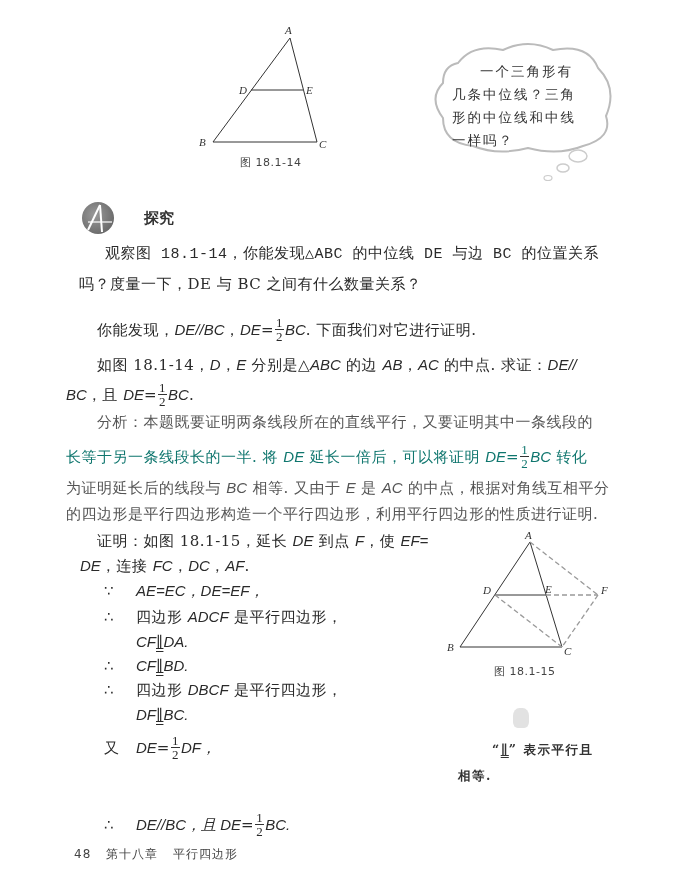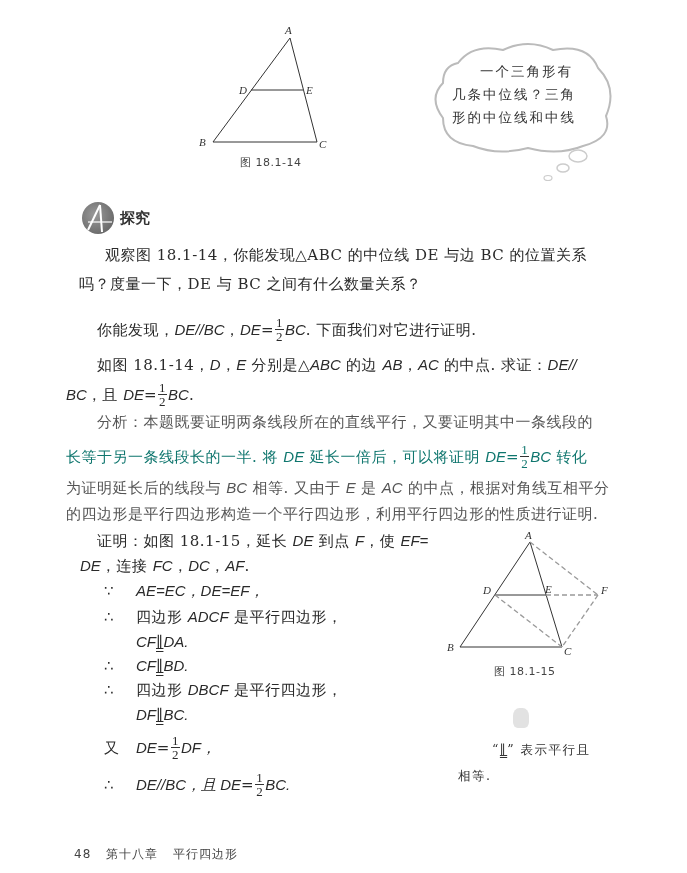--- a/index.html
+++ b/index.html
@@ -18,21 +18,21 @@
       display: inline-block; vertical-align: middle; text-align: center;
       font-family: "Liberation Serif", serif; font-size: 13px; line-height: 13px;
       margin: 0 1px; position: relative; top: -1px;
     }
     .frac .num { display: block; border-bottom: 1px solid #333; padding: 0 1px; }
     .frac .den { display: block; }
     .caption { font-size: 11px; color: #444; font-family: "DejaVu Sans", sans-serif; letter-spacing: 0.5px; }
     .bubble-text { font-size: 13.5px; line-height: 23px; color: #333; letter-spacing: 2px; }
     .section-title { font-family: "DejaVu Sans", sans-serif; font-weight: bold; font-size: 15px; color: #333; }
     .footer { font-family: "DejaVu Sans", sans-serif; font-size: 12px; color: #444; letter-spacing: 1px; }
-    .note { font-size: 12.5px; color: #333; line-height: 26px; letter-spacing: 1.5px; }
+    .note { font-size: 12.5px; color: #333; line-height: 26px; letter-spacing: 1.5px; font-weight: bold; }
     .parallel-eq { text-decoration: underline; text-decoration-style: double; }
     svg text { font-family: "Liberation Serif", serif; font-style: italic; font-size: 11px; fill: #333; }
   </style>
 </head>
 <body>
 
 <div class="abs" style="left:195px; top:22px; width:150px; height:150px;">
   <svg width="150" height="150">
     <line x1="95" y1="16" x2="18" y2="120" stroke="#333" stroke-width="1"></line>
     <line x1="95" y1="16" x2="122" y2="120" stroke="#333" stroke-width="1"></line>
@@ -51,35 +51,36 @@
   <svg width="190" height="150" style="position:absolute;left:0;top:0;">
     <path d="M30,25 Q45,5 75,12 Q100,0 125,12 Q160,5 170,30 Q190,50 178,78 Q185,100 155,108 Q130,118 100,110 Q70,118 45,108 Q15,105 15,80 Q0,60 15,45 Q15,28 30,25 Z" fill="#fff" stroke="#bbb" stroke-width="2"></path>
     <ellipse cx="150" cy="118" rx="9" ry="6" fill="#fff" stroke="#ccc" stroke-width="1.5"></ellipse>
     <ellipse cx="135" cy="130" rx="6" ry="4" fill="#fff" stroke="#ccc" stroke-width="1.5"></ellipse>
     <ellipse cx="120" cy="140" rx="4" ry="2.5" fill="#fff" stroke="#ccc" stroke-width="1.2"></ellipse>
   </svg>
   <div class="abs bubble-text" style="left:24px; top:22px; width:150px;">
     <div style="padding-left:28px;">一个三角形有</div>
     <div>几条中位线？三角</div>
     <div>形的中位线和中线</div>
+    <div>一样吗？</div>
   </div>
 </div>
 
-<div class="abs" style="left:82px; top:200px; height:36px; display:flex; align-items:center;">
+<div class="abs" style="left:82px; top:200px; height:36px; display:flex; align-items:center;gap:24px;">
   <span style="display:inline-block; width:32px; height:32px; border-radius:50%; background:radial-gradient(circle at 40% 40%, #9a9a9a, #5a5a5a); position:relative;">
     <svg width="32" height="32" style="position:absolute;left:0;top:0;">
       <line x1="18" y1="3" x2="6" y2="28" stroke="#fff" stroke-width="2"></line>
       <line x1="18" y1="3" x2="20" y2="30" stroke="#fff" stroke-width="2"></line>
       <line x1="6" y1="20" x2="30" y2="20" stroke="#fff" stroke-width="1.2"></line>
     </svg>
   </span>
   <span class="section-title" style="margin-left:6px;">探究</span>
 </div>
 
-<div class="abs text" style="left:105px; top:245px;">观察图 18.1-14，你能发现△ABC 的中位线 DE 与边 BC 的位置关系</div>
+<div class="abs text" style="left:105px; top:245px;font-family:Liberation Mono, monospace;">观察图 18.1-14，你能发现△ABC 的中位线 DE 与边 BC 的位置关系</div>
 <div class="abs text" style="left:79px; top:274px;">吗？度量一下，DE 与 BC 之间有什么数量关系？</div>
 
 <div class="abs text" style="left:97px; top:317px;">
   <span>你能发现，</span><span class="it">DE</span><span class="it">//</span><span class="it">BC</span><span>，</span><span class="it">DE</span><span>=</span><span class="frac"><span class="num">1</span><span class="den">2</span></span><span class="it">BC</span><span>. 下面我们对它进行证明.</span>
 </div>
 
 <div class="abs text" style="left:97px; top:355px;">
   <span>如图 18.1-14，</span><span class="it">D</span><span>，</span><span class="it">E</span><span> 分别是△</span><span class="it">ABC</span><span> 的边 </span><span class="it">AB</span><span>，</span><span class="it">AC</span><span> 的中点. 求证：</span><span class="it">DE//</span>
 </div>
 <div class="abs text" style="left:66px; top:382px;">
@@ -116,21 +117,21 @@
 </div>
 <div class="abs text" style="left:104px; top:680px;">
   <span style="display:inline-block;width:32px;">∴</span><span>四边形 </span><span class="it">DBCF</span><span> 是平行四边形，</span>
 </div>
 <div class="abs text" style="left:136px; top:705px;">
   <span class="it">DF</span><span class="parallel-eq">∥</span><span class="it">BC.</span>
 </div>
 <div class="abs text" style="left:104px; top:735px;">
   <span style="display:inline-block;width:32px;">又</span><span class="it">DE</span><span>=</span><span class="frac"><span class="num">1</span><span class="den">2</span></span><span class="it">DF，</span>
 </div>
-<div class="abs text" style="left:104px; top:772px;">
+<div class="abs text" style="left:104px; top:812px;">
   <span style="display:inline-block;width:32px;">∴</span><span class="it">DE</span><span class="it">//</span><span class="it">BC，且 </span><span class="it">DE</span><span>=</span><span class="frac"><span class="num">1</span><span class="den">2</span></span><span class="it">BC.</span>
 </div>
 
 <div class="abs" style="left:445px; top:530px; width:200px; height:130px;">
   <svg width="200" height="130">
     <line x1="85" y1="12" x2="15" y2="117" stroke="#333" stroke-width="1"></line>
     <line x1="85" y1="12" x2="117" y2="117" stroke="#333" stroke-width="1"></line>
     <line x1="15" y1="117" x2="117" y2="117" stroke="#333" stroke-width="1"></line>
     <line x1="50" y1="65" x2="101" y2="65" stroke="#333" stroke-width="1"></line>
     <line x1="101" y1="65" x2="153" y2="65" stroke="#999" stroke-width="1.3" stroke-dasharray="5,3"></line>

